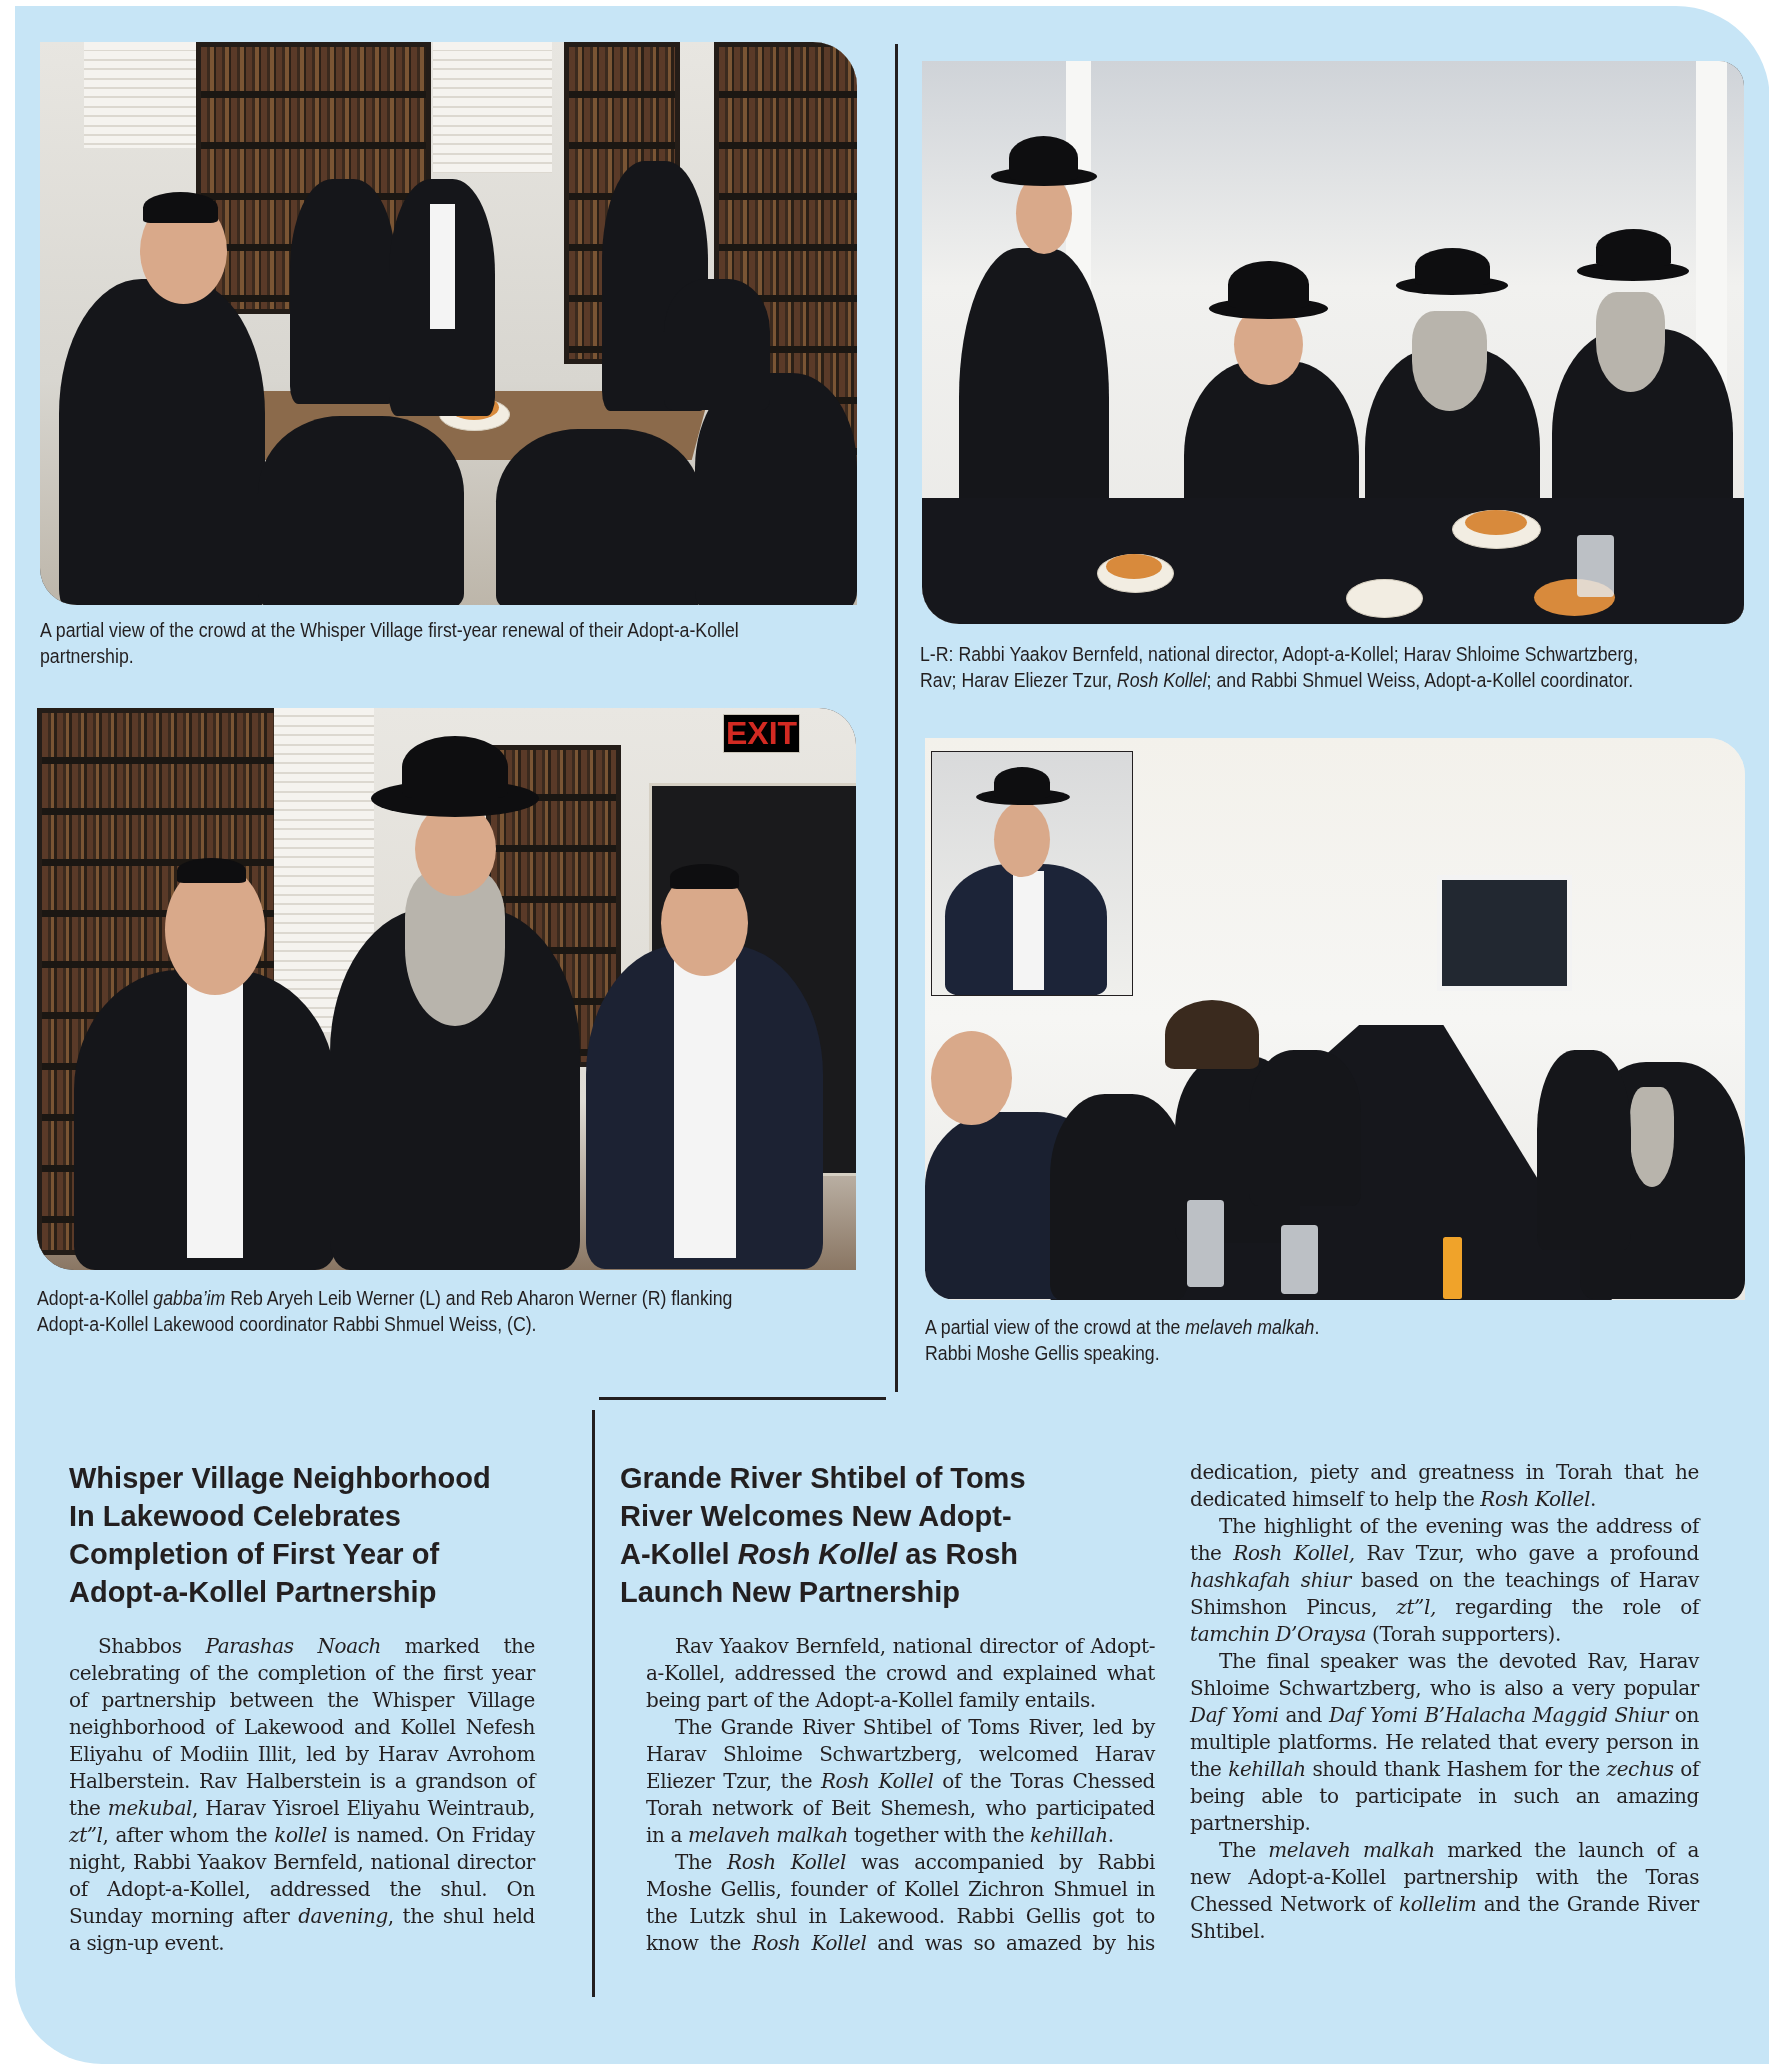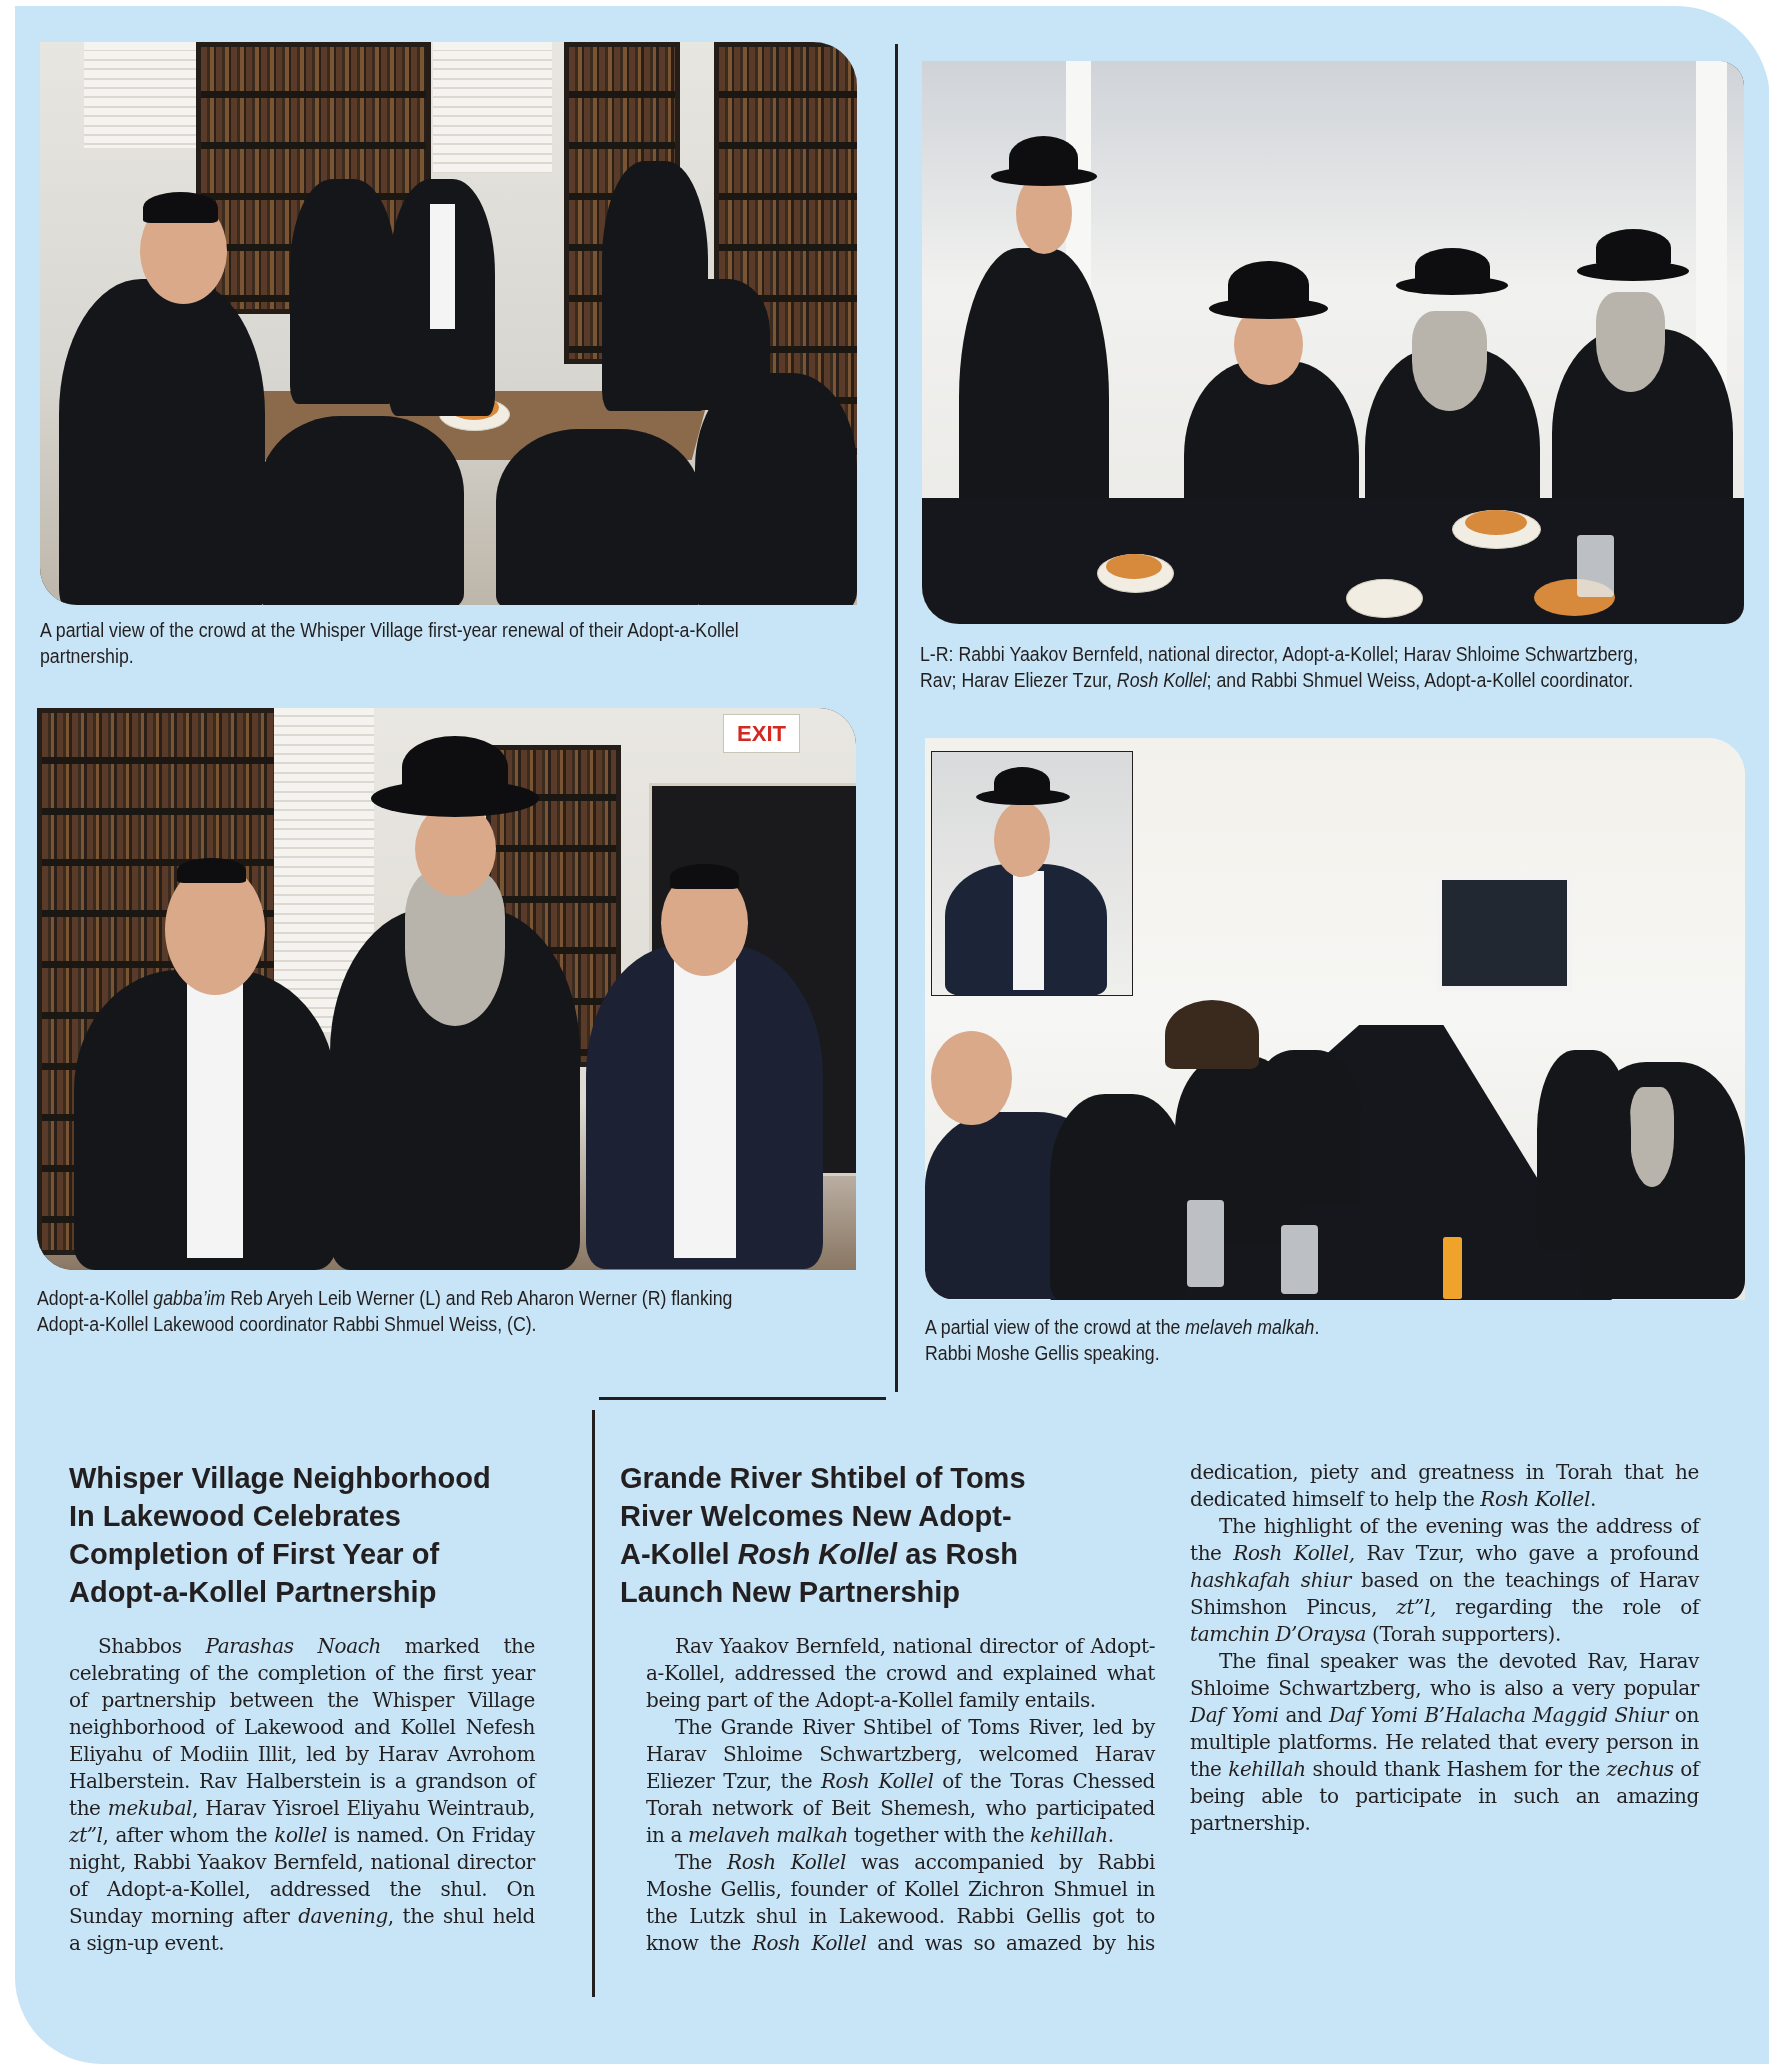--- a/index.html
+++ b/index.html
@@ -65,23 +65,23 @@
     }
     .brim { position: absolute; background: #0e0e10; border-radius: 50%; }
     .shirt { position: absolute; background: #f4f4f4; }
     .beard { position: absolute; background: #b8b4ac; border-radius: 30% 30% 50% 50%; }
     .table-black { position: absolute; background: #16171c; }
     .table-wood { position: absolute; background: #8b6a4b; }
     .plate { position: absolute; background: #f2ede2; border-radius: 50%; border: 1.9px solid #d8d1c2; }
     .food { position: absolute; background: #d88a3c; border-radius: 50%; }
     .glass { position: absolute; background: rgba(230,235,240,0.8); border-radius: 3.7px; }
     .exit-sign {
-      position: absolute; background: #ffffff; color: #d22a22;
+      position: absolute; background: #000000; color: #d22a22;
       font-family: "Liberation Sans", sans-serif; font-weight: bold;
-      font-size: 22px; text-align: center; border: 1.2px solid #c9c4b8;
+      font-size: 32px; text-align: center; border: 1.2px solid #c9c4b8;
     }
     .door { position: absolute; background: #1a1a1c; border: 3.7px solid #d6d0c4; }
     .inset {
       position: absolute; border: 1.9px solid #231f20; overflow: hidden;
       background: linear-gradient(180deg, #d9dadb 0%, #efefec 100%);
     }
     .window-dark { position: absolute; background: #222831; border: 5px solid #f3f3f3; }
     .pillar { position: absolute; background: #f7f7f5; }
   </style>
 </head>
@@ -227,14 +227,15 @@
   <span>Launch New Partnership</span>
 </h1>
 
 <div class="body" id="article-1-body" style="left:646px; top:1459px; width:1053px; height:543px; column-count:2; column-gap:35px; column-fill:auto;">
   <div style="height:174px;"></div>
 <p><span>Rav Yaakov Bernfeld, national director of Adopt-a-Kollel, addressed the crowd and explained what being part of the Adopt-a-Kollel family entails.</span></p>
     <p><span>The Grande River Shtibel of Toms River, led by Harav Shloime Schwartzberg, welcomed Harav Eliezer Tzur, the </span><i>Rosh Kollel</i><span> of the Toras Chessed Torah network of Beit Shemesh, who participated in a </span><i>melaveh malkah</i><span> together with the </span><i>kehillah</i><span>.</span></p>
     <p><span>The </span><i>Rosh Kollel</i><span> was accompanied by Rabbi Moshe Gellis, founder of Kollel Zichron Shmuel in the Lutzk shul in Lakewood. Rabbi Gellis got to know the </span><i>Rosh Kollel</i><span> and was so amazed by his dedication, piety and greatness in Torah that he dedicated himself to help the </span><i>Rosh Kollel</i><span>.</span></p>
     <p><span>The highlight of the evening was the address of the </span><i>Rosh Kollel,</i><span> Rav Tzur, who gave a profound </span><i>hashkafah shiur</i><span> based on the teachings of Harav Shimshon Pincus, </span><i>zt”l,</i><span> regarding the role of </span><i>tamchin D’Oraysa</i><span> (Torah supporters).</span></p>
     <p><span>The final speaker was the devoted Rav, Harav Shloime Schwartzberg, who is also a very popular </span><i>Daf Yomi</i><span> and </span><i>Daf Yomi B’Halacha Maggid Shiur</i><span> on multiple platforms. He related that every person in the </span><i>kehillah</i><span> should thank Hashem for the </span><i>zechus</i><span> of being able to participate in such an amazing partnership.</span></p>
+    <p><span>The </span><i>melaveh malkah</i><span> marked the launch of a new Adopt-a-Kollel partnership with the Toras Chessed Network of </span><i>kollelim</i><span> and the Grande River Shtibel.</span></p>
   </div>
 
 
 </body></html>

